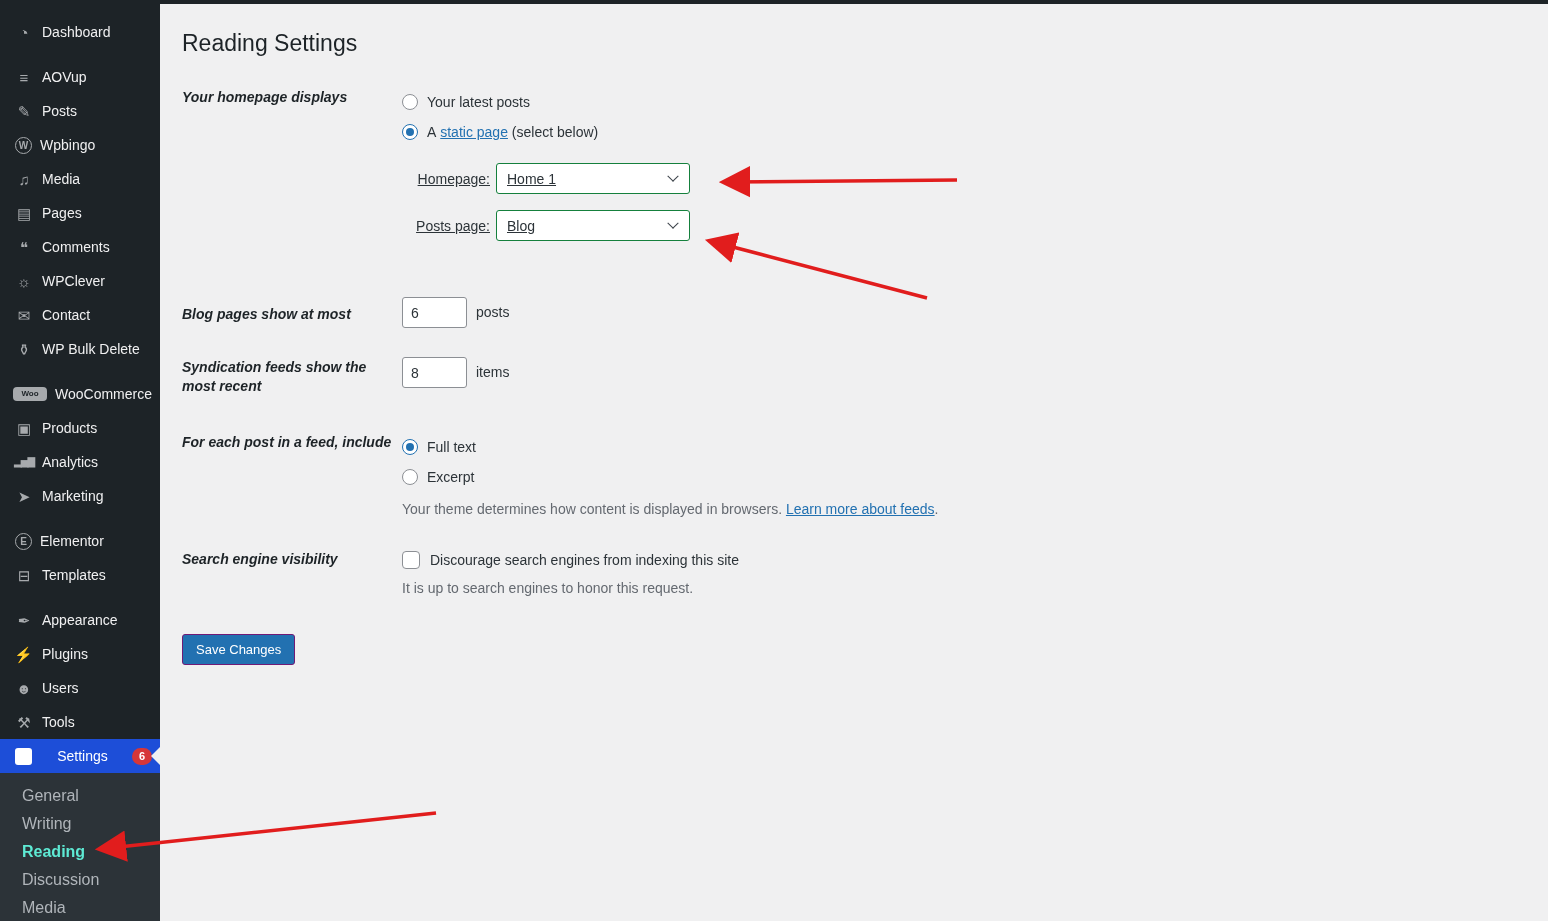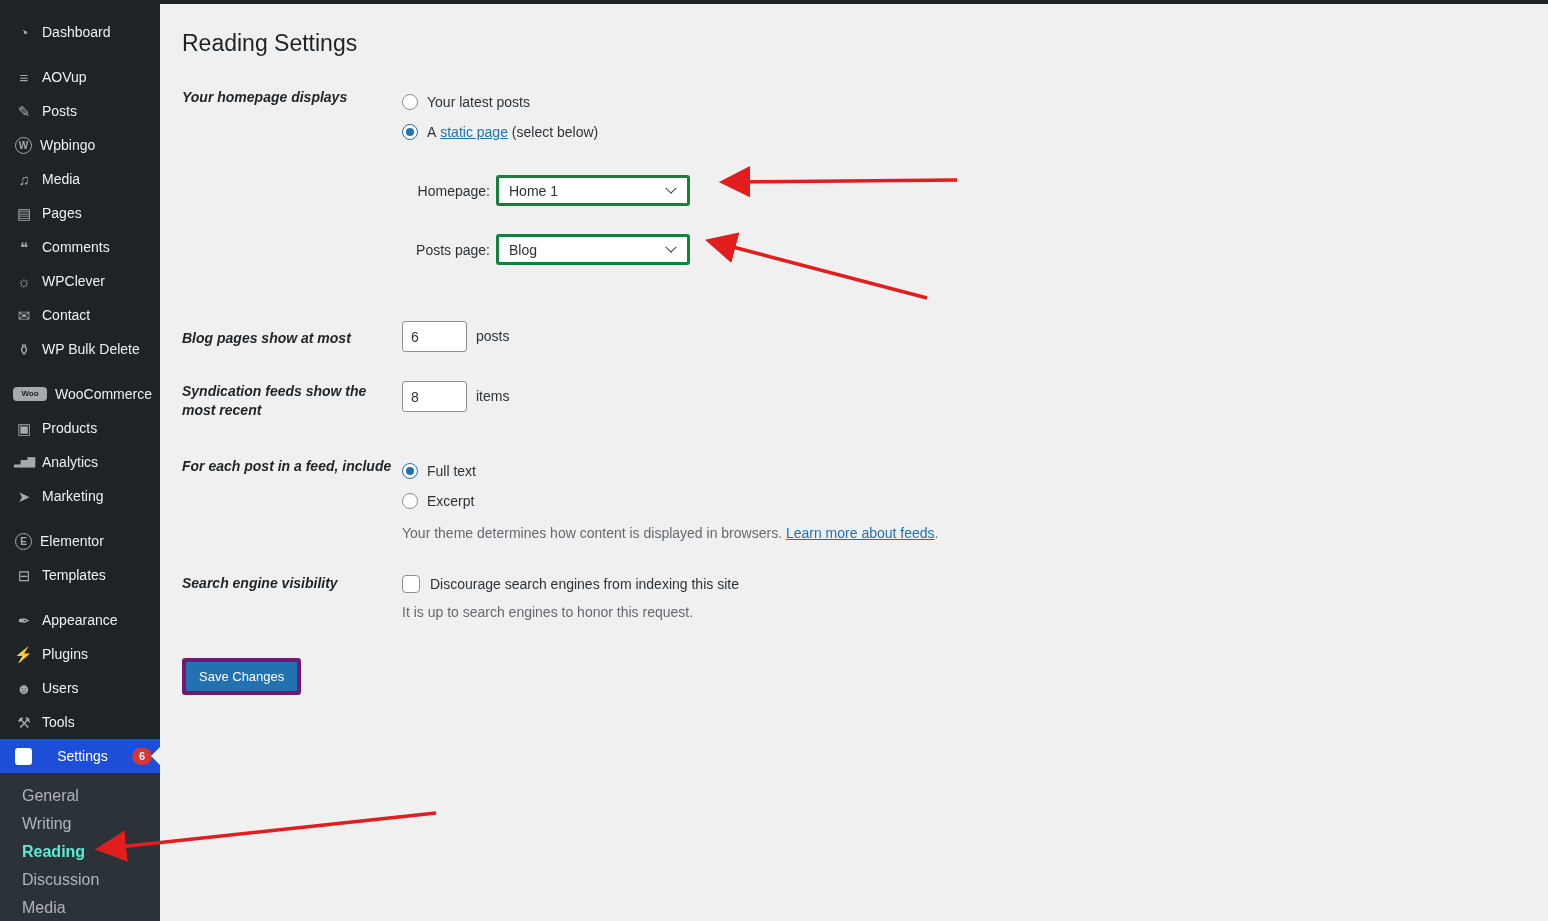--- a/index.html
+++ b/index.html
@@ -74,44 +74,44 @@
   .radio {
     width:16px; min-width:16px; height:16px; border:1px solid #8c8f94; border-radius:50%;
     background:#fff; margin-right:9px; position:relative; display:inline-block;
   }
   .radio.checked { border-color:#2271b1; }
   .radio.checked::after {
     content:''; position:absolute; left:3px; top:3px; width:8px; height:8px;
     border-radius:50%; background:#2271b1;
   }
   a.link { color:#2271b1; text-decoration:underline; cursor:pointer; }
-  .selrow { display:flex; align-items:center; margin-top:28px; }
+  .selrow { display:flex; align-items:center; margin-top:16px;text-decoration:underline; }
   .sellabel { width:88px; min-width:88px; text-align:right; margin-right:6px; color:#2c3338; }
   .select {
-    width:194px; height:31px; border:3px solid #15803d; border-radius:3px; background:#fff;
+    width:194px; height:31px; border:1px solid #15803d; border-radius:3px; background:#fff;
     display:flex; align-items:center; justify-content:space-between; padding:0 12px 0 10px;
     cursor:pointer; color:#2c3338;gap:8px;
   }
   .chev {
     width:8px; height:8px; border-right:1.5px solid #3c434a; border-bottom:1.5px solid #3c434a;
     transform:rotate(45deg) translate(-2px,-2px);
   }
   .numinput {
     width:65px; height:31px; border:1px solid #8c8f94; border-radius:3px; background:#fff;
     padding:0 8px; font-size:14px; font-family:"Liberation Sans",sans-serif; color:#2c3338;
   }
   .unit { margin-left:9px; line-height:31px; }
   .desc { font-size:14px; color:#646970; margin-top:9px; }
   .checkline { display:flex; align-items:center; height:22px; cursor:pointer; }
   .checkbox {
     width:18px; min-width:18px; height:18px; border:1px solid #8c8f94; border-radius:4px;
     background:#fff; margin-right:10px; display:inline-block;
   }
   .savebtn {
-    display:inline-block; margin-top:38px; background:#2271b1; border:4px solid #701a75;
+    display:inline-block; margin-top:38px; background:#2271b1; border:1px solid #701a75;
     color:#fff; font-size:13px; font-family:"Liberation Sans",sans-serif;
     padding:7px 13px; border-radius:3px; cursor:pointer;
   }
   
   .row-homepage { margin-bottom:56px; }
   .row-blog { margin-bottom:29px; }
   .row-synd { margin-bottom:36px; }
   .row-feed { margin-bottom:32px; }
 
   

